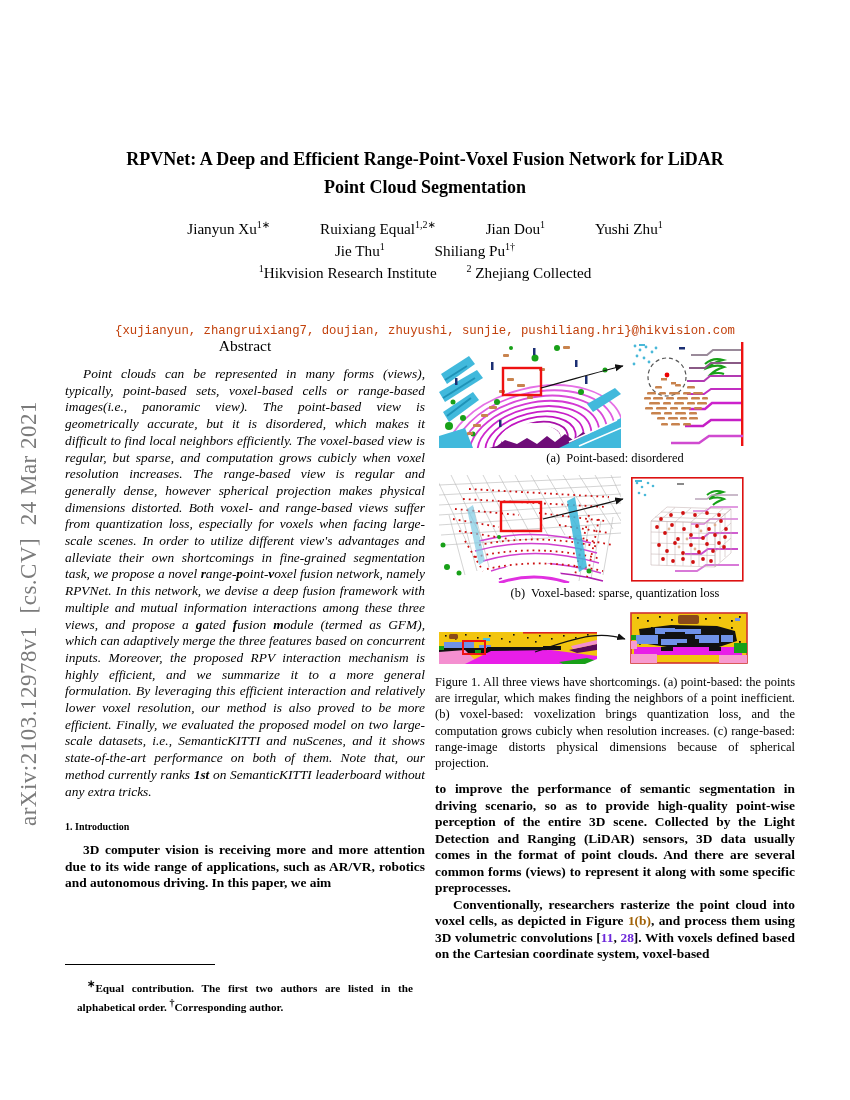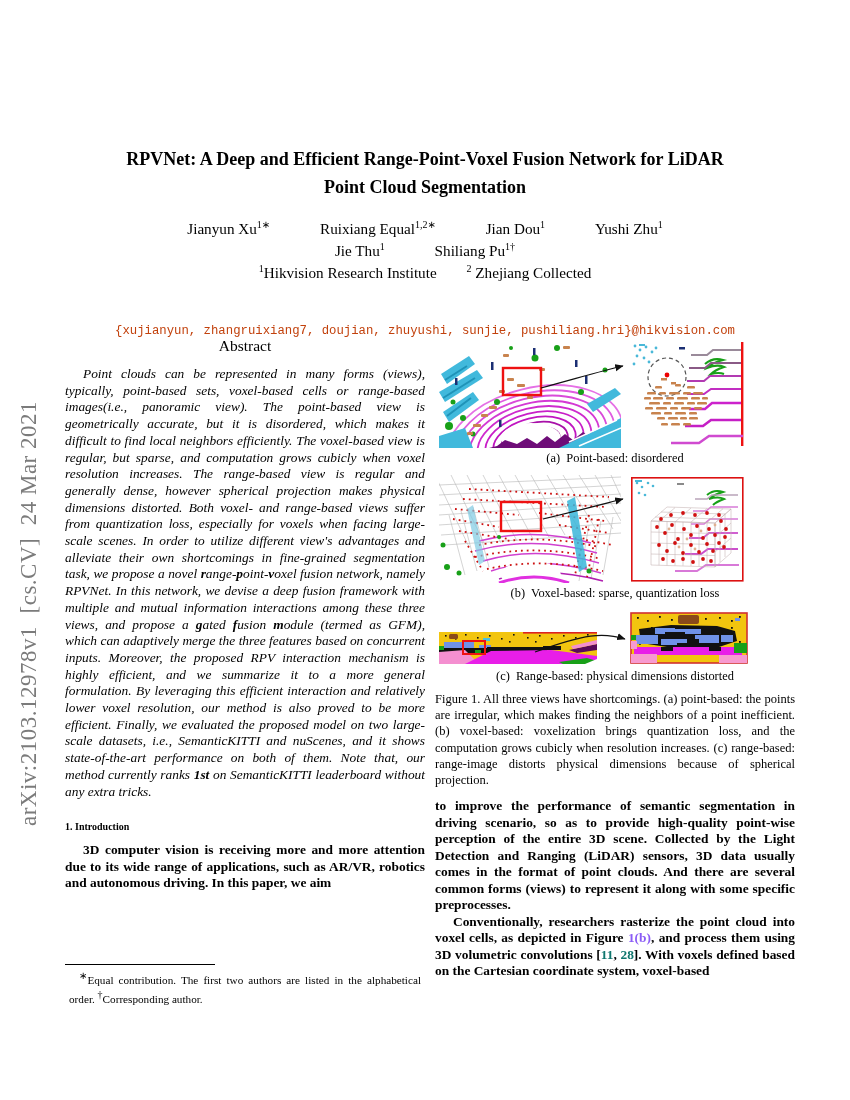--- a/index.html
+++ b/index.html
@@ -32,28 +32,28 @@
   .abs-heading{text-align:center;font-size:15.5px;font-weight:normal;margin:0 0 11px 0;}
   .abstract-text{font-style:italic;font-size:13.4px;line-height:16.7px;text-align:justify;
     text-indent:18px;margin:0;}
   .seg-b{font-weight:bold;}
   .sec-heading{font-size:10px;font-weight:bold;margin:21px 0 10px 0;}
   .body-text{font-size:13.4px;line-height:16.5px;text-align:justify;margin:0;text-indent:18px;font-weight:bold;}
   .body-text.noindent{text-indent:0;}
 
   .footnote{position:absolute;left:65px;top:964px;width:360px;}
   .footnote-rule{width:150px;height:1px;background:#000;margin-bottom:4px;}
-  .footnote-text{font-size:11.2px;line-height:13.8px;margin:4px;text-align:justify;text-indent:10px;}
+  .footnote-text{font-size:11.2px;line-height:13.8px;margin:12px;text-align:justify;text-indent:10px;font-weight:bold;}
 
   
   .subfig{display:block;}
   .subcaption{text-align:center;font-size:12.4px;margin:1px 0 7px 0;white-space:pre;}
   .fig-caption{font-size:12.5px;line-height:16.2px;text-align:justify;margin:6px 0 10px 0;}
-  .figref{color:#8b5cf6;}
-  .cite{color:#0f766e;}
+  .figref{color:#a16207;}
+  .cite{color:#6d28d9;}
 </style>
 </head>
 <body>
 
 <div id="page">
 
   <div class="arxiv-side">arXiv:2103.12978v1  [cs.CV]  24 Mar 2021</div>
 
   <div class="title">
     <div>RPVNet: A Deep and Efficient Range-Point-Voxel Fusion Network for LiDAR</div>
@@ -427,21 +427,20 @@
         <rect x="3" y="34" width="108" height="8" fill="#e81ee8"></rect>
         <rect x="30" y="34" width="12" height="4" fill="#111111"></rect>
         <rect x="78" y="34" width="12" height="4" fill="#111111"></rect>
         <rect x="0" y="41" width="26" height="9" fill="#f79ad0"></rect>
         <rect x="88" y="42" width="28" height="8" fill="#f79ad0"></rect>
         <rect x="0" y="28" width="6" height="8" fill="#f79ad0"></rect>
         <rect x="103" y="30" width="13" height="10" fill="#18a018"></rect>
         <rect x="0" y="22" width="5" height="5" fill="#18a018"></rect>
       </g>
     </svg>
-    <div class="subcaption">(c)  Range-based: physical dimensions distorted</div>
 
     <p class="fig-caption">Figure 1. All three views have shortcomings. (a) point-based: the points are irregular, which makes finding the neighbors of a point inefficient. (b) voxel-based: voxelization brings quantization loss, and the computation grows cubicly when resolution increases. (c) range-based: range-image distorts physical dimensions because of spherical projection.</p>
 
     <p class="body-text noindent">to improve the performance of semantic segmentation in driving scenario, so as to provide high-quality point-wise perception of the entire 3D scene. Collected by the Light Detection and Ranging (LiDAR) sensors, 3D data usually comes in the format of point clouds. And there are several common forms (views) to represent it along with some specific preprocesses.</p>
     <p class="body-text"><span>Conventionally, researchers rasterize the point cloud into voxel cells, as depicted in Figure </span><span class="figref">1(b)</span><span>, and process them using 3D volumetric convolutions [</span><span class="cite">11</span><span>, </span><span class="cite">28</span><span>]. With voxels defined based on the Cartesian coordinate system, voxel-based</span></p>
   </div>
 
 </div>
 
 </body></html>

